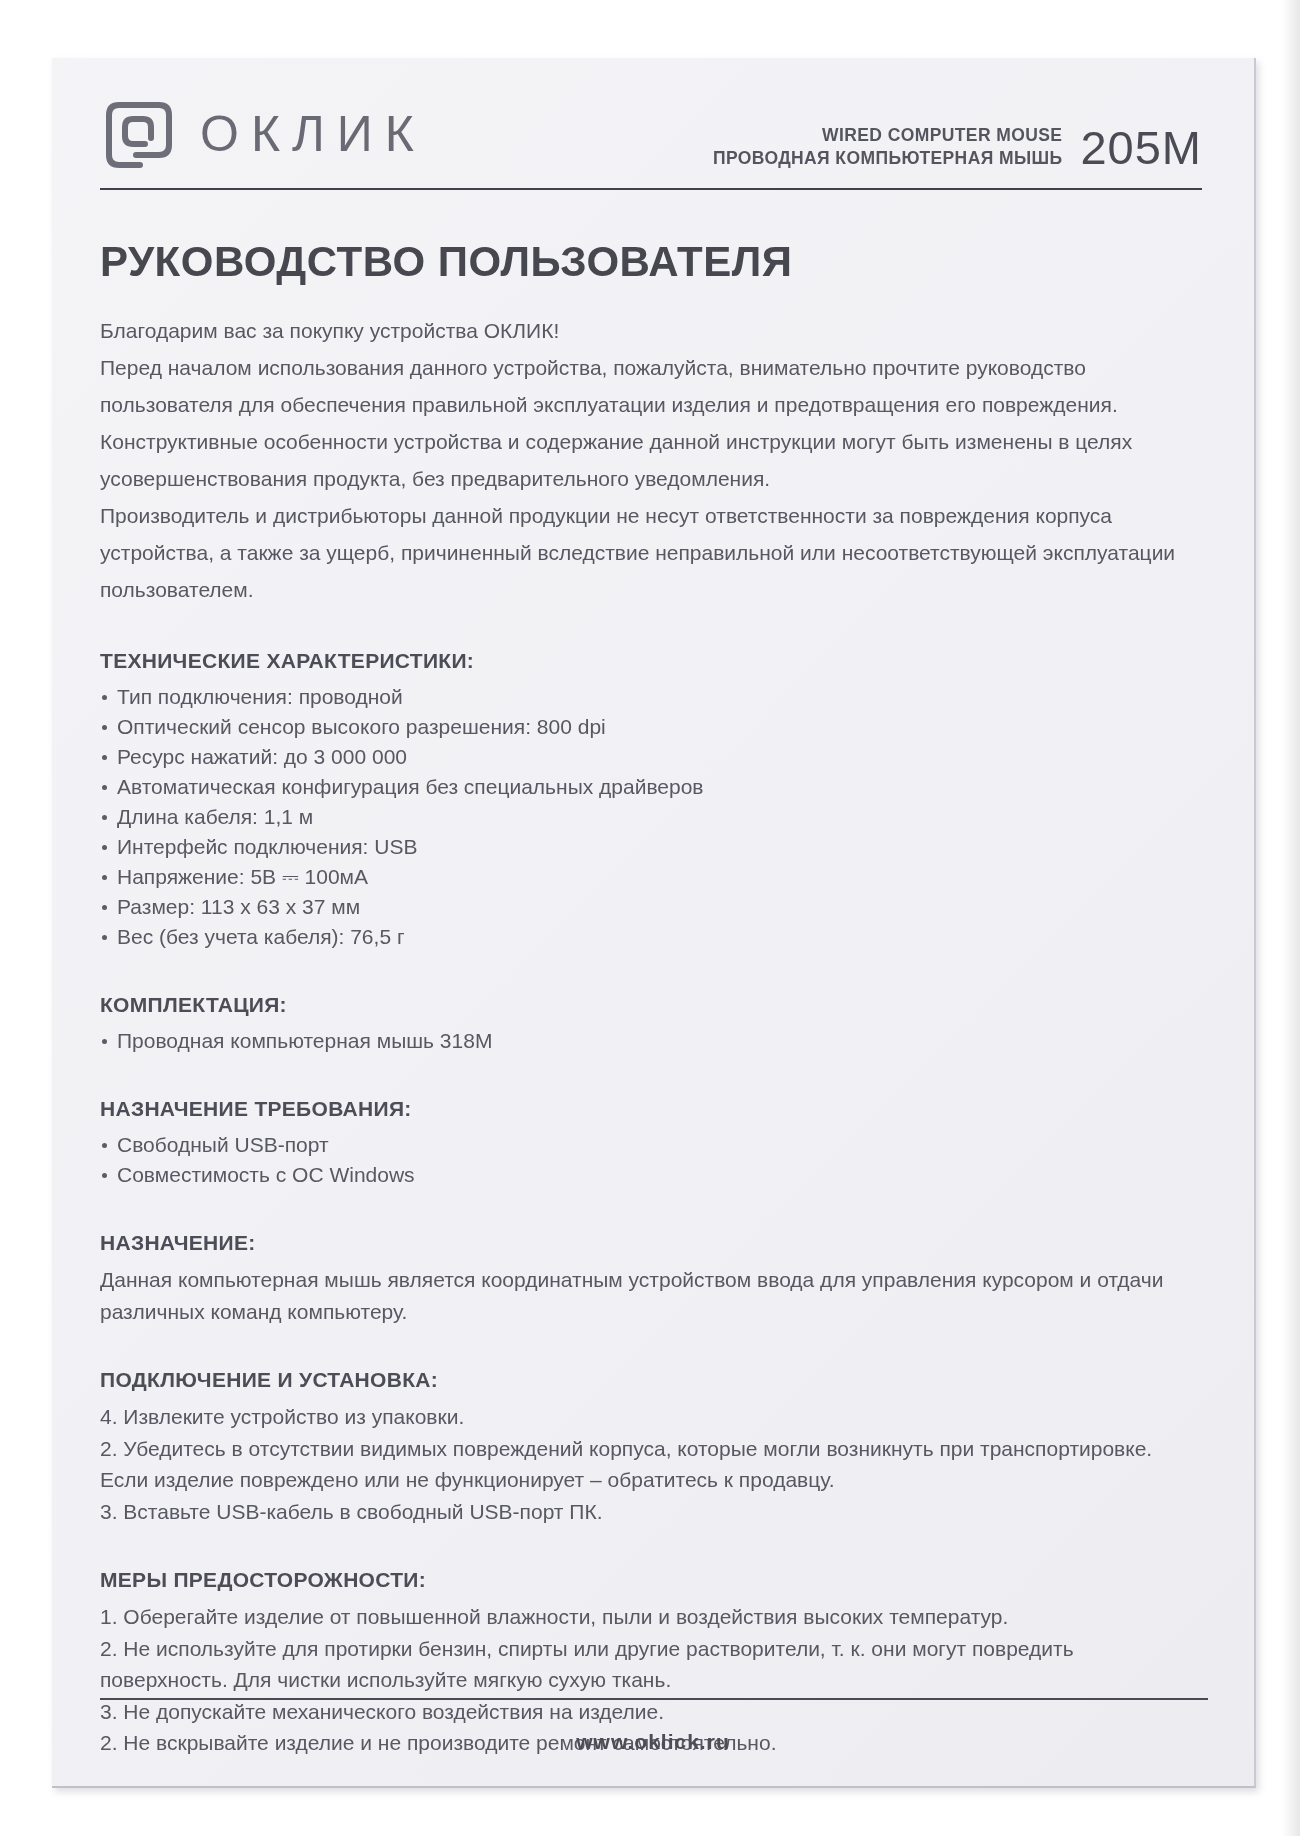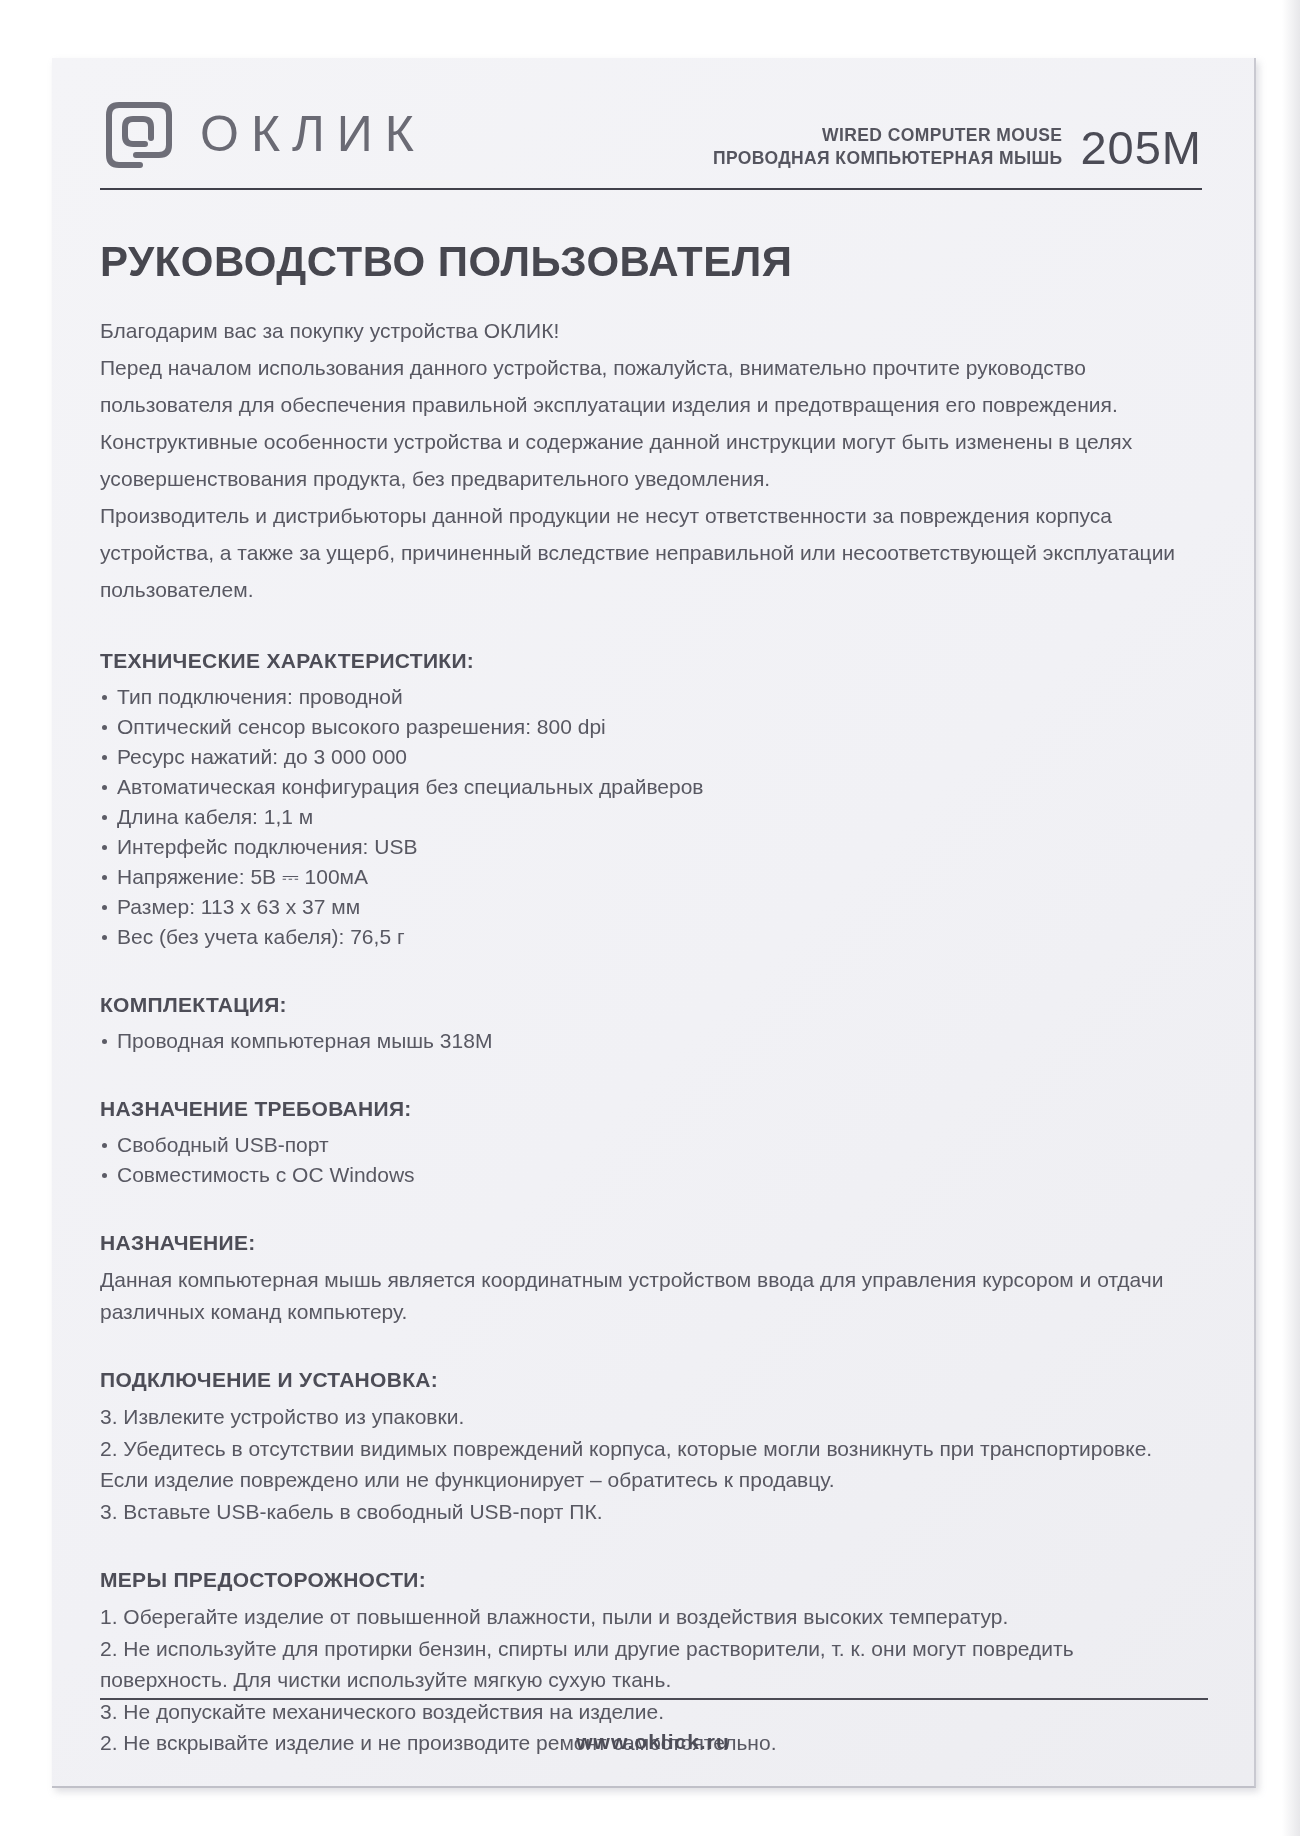--- a/index.html
+++ b/index.html
@@ -123,21 +123,21 @@
         <h2>НАЗНАЧЕНИЕ ТРЕБОВАНИЯ:</h2>
         <div class="bullet">Свободный USB-порт</div>
         <div class="bullet">Совместимость с ОС Windows</div>
       </section>
       <section>
         <h2>НАЗНАЧЕНИЕ:</h2>
         <p class="sec-text">Данная компьютерная мышь является координатным устройством ввода для управления курсором и отдачи различных команд компьютеру.</p>
       </section>
       <section>
         <h2>ПОДКЛЮЧЕНИЕ И УСТАНОВКА:</h2>
-        <p class="sec-text">3. Извлеките устройство из упаковки.</p>
+        <p class="sec-text">4. Извлеките устройство из упаковки.</p>
         <p class="sec-text">2. Убедитесь в отсутствии видимых повреждений корпуса, которые могли возникнуть при транспортировке. Если изделие повреждено или не функционирует – обратитесь к продавцу.</p>
         <p class="sec-text">3. Вставьте USB-кабель в свободный USB-порт ПК.</p>
       </section>
       <section>
         <h2>МЕРЫ ПРЕДОСТОРОЖНОСТИ:</h2>
         <p class="sec-text">1. Оберегайте изделие от повышенной влажности, пыли и воздействия высоких температур.</p>
         <p class="sec-text">2. Не используйте для протирки бензин, спирты или другие растворители, т. к. они могут повредить поверхность. Для чистки используйте мягкую сухую ткань.</p>
         <p class="sec-text">3. Не допускайте механического воздействия на изделие.</p>
         <p class="sec-text">2. Не вскрывайте изделие и не производите ремонт самостоятельно.</p>
       </section>

